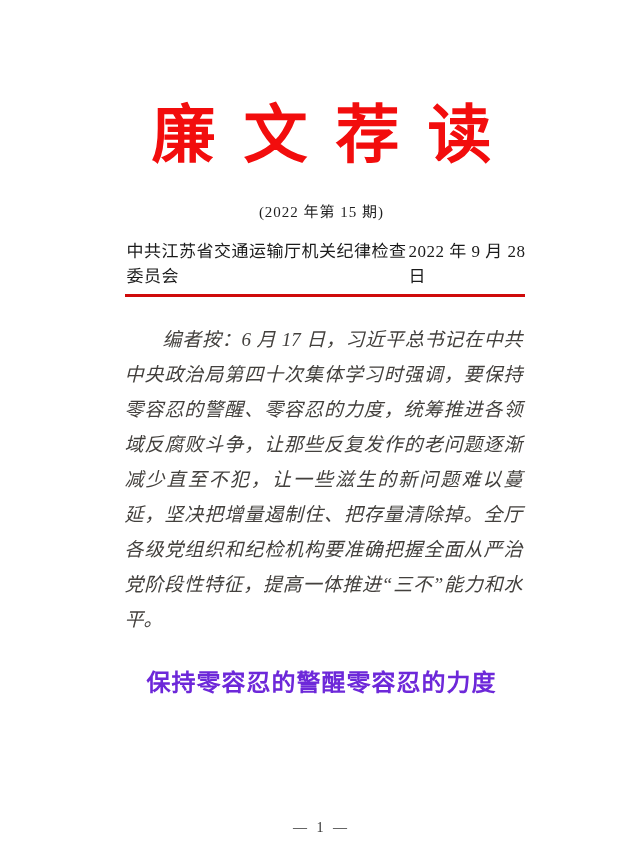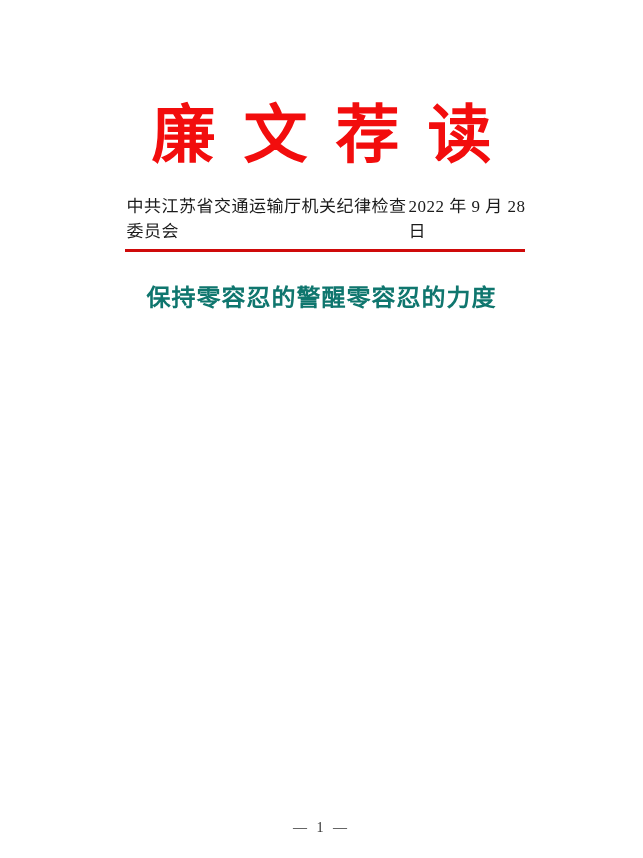--- a/index.html
+++ b/index.html
@@ -64,21 +64,21 @@
     text-indent: 2em;
     font-style: italic;
     color: #43403d;
   }
   .article-title {
     margin-top: 26px;
     text-align: center;
     font-size: 24px;
     font-weight: bold;
     letter-spacing: 1px;
-    color: #0f766e;
+    color: #6d28d9;
   }
   .article-body {
     margin: 29px 70px 0 74px;
     font-size: 19px;
     line-height: 35px;
     text-align: justify;
     text-indent: 2em;
     color: var(--body-text);
   }
   .page-footer {
@@ -92,27 +92,29 @@
     color: #2e2e2e;
   }
 </style>
 </head>
 <body>
 
 <div class="page">
 
   <div class="masthead">廉文荐读</div>
 
+  <div class="issue-line">(2022 年第 15 期)</div>
 
   <div class="header-row">
     <span class="header-org">中共江苏省交通运输厅机关纪律检查委员会</span>
     <span class="header-date">2022 年 9 月 28 日</span>
   </div>
 
   <div class="divider"></div>
 
+  <p class="editor-note">编者按：6 月 17 日，习近平总书记在中共中央政治局第四十次集体学习时强调，要保持零容忍的警醒、零容忍的力度，统筹推进各领域反腐败斗争，让那些反复发作的老问题逐渐减少直至不犯，让一些滋生的新问题难以蔓延，坚决把增量遏制住、把存量清除掉。全厅各级党组织和纪检机构要准确把握全面从严治党阶段性特征，提高一体推进“三不”能力和水平。</p>
 
   <h1 class="article-title">保持零容忍的警醒零容忍的力度</h1>
 
 
   <div class="page-footer">— 1 —</div>
 
 </div>
 
 </body></html>

